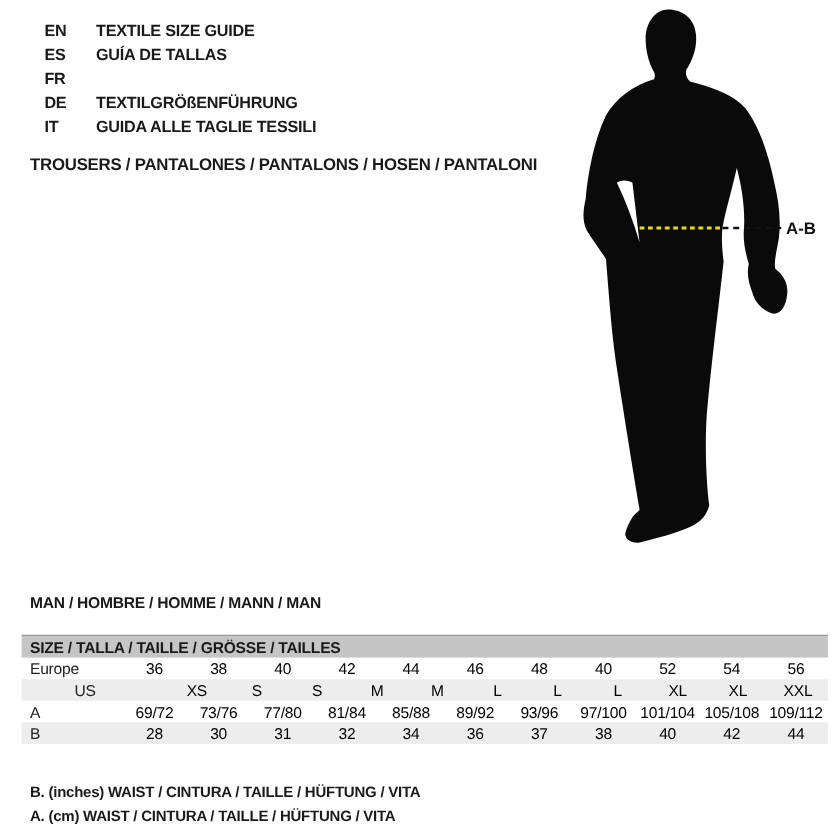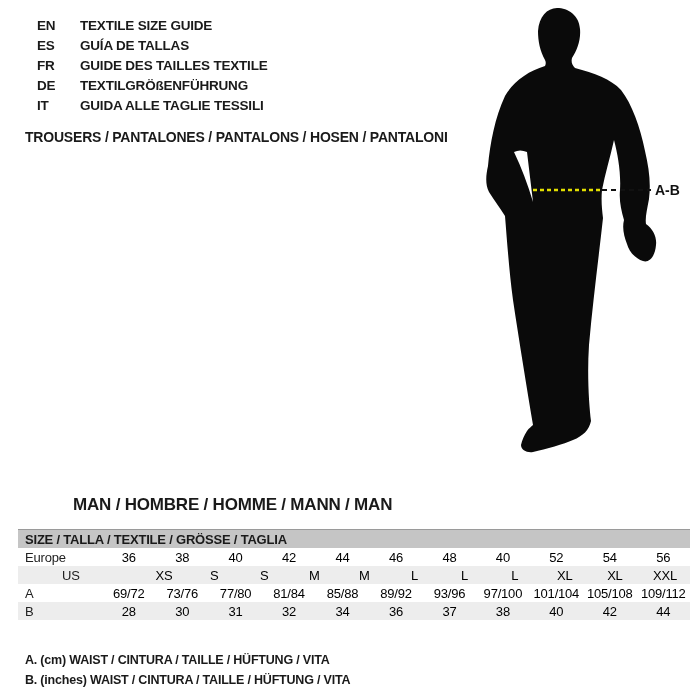--- a/index.html
+++ b/index.html
@@ -27,21 +27,21 @@
     position:absolute;left:25px;top:129px;
     font-size:14px;font-weight:700;letter-spacing:-0.2px;white-space:nowrap;
   }
   
   .figure-wrap{
     position:absolute;left:430px;top:0;width:270px;height:480px;
   }
   
   .section-title{
     position:absolute;left:25px;top:495px;
-    font-size:17px;font-weight:700;letter-spacing:-0.2px;margin-left:48px;
+    font-size:13px;font-weight:700;letter-spacing:-0.2px;
   }
   
   .size-table{
     position:absolute;left:18px;top:529px;width:672px;
     font-size:13px;letter-spacing:-0.2px;
   }
   .tbl-header{
     height:19px;display:flex;align-items:center;
     border-top:1px solid #9a9a9a;
     box-sizing:border-box;
@@ -74,21 +74,20 @@
     <div class="lang-row">
       <span class="lang-code">EN</span>
       <span class="lang-label">TEXTILE SIZE GUIDE</span>
     </div>
     <div class="lang-row">
       <span class="lang-code">ES</span>
       <span class="lang-label">GUÍA DE TALLAS</span>
     </div>
     <div class="lang-row">
       <span class="lang-code">FR</span>
-      <span class="lang-label">GUIDE DES TAILLES TEXTILE</span>
     </div>
     <div class="lang-row">
       <span class="lang-code">DE</span>
       <span class="lang-label">TEXTILGRÖßENFÜHRUNG</span>
     </div>
     <div class="lang-row">
       <span class="lang-code">IT</span>
       <span class="lang-label">GUIDA ALLE TAGLIE TESSILI</span>
     </div>
   </div>
@@ -136,21 +135,21 @@
     <line x1="602" y1="190" x2="651" y2="190" stroke-width="2" stroke-dasharray="5 4" stroke="#111111"></line>
 
     <line x1="533" y1="190" x2="601" y2="190" stroke-width="2.5" stroke-dasharray="4 3" stroke="#e3e000"></line>
     <text x="655" y="195" font-size="14" font-weight="700" font-family="Liberation Sans, sans-serif" fill="#111">A-B</text>
   </svg>
 </div>
 
 <div class="section-title">MAN / HOMBRE / HOMME / MANN / MAN</div>
 
 <div class="size-table">
-  <div class="tbl-header" style="background: rgb(197, 197, 197);">SIZE / TALLA / TEXTILE / GRÖSSE / TAGLIA</div>
+  <div class="tbl-header" style="background: rgb(197, 197, 197);">SIZE / TALLA / TAILLE / GRÖSSE / TAILLES</div>
   <div id="tbl-body">
       <div class="tbl-row">
         <div class="tbl-label">Europe</div>
         <div class="tbl-cell">36</div>
         <div class="tbl-cell">38</div>
         <div class="tbl-cell">40</div>
         <div class="tbl-cell">42</div>
         <div class="tbl-cell">44</div>
         <div class="tbl-cell">46</div>
         <div class="tbl-cell">48</div>
@@ -198,15 +197,15 @@
         <div class="tbl-cell">37</div>
         <div class="tbl-cell">38</div>
         <div class="tbl-cell">40</div>
         <div class="tbl-cell">42</div>
         <div class="tbl-cell">44</div>
       </div>
     </div>
 </div>
 
 <div class="footnotes">
+    <div class="footnote-line">B. (inches) WAIST / CINTURA / TAILLE / HÜFTUNG / VITA</div>
     <div class="footnote-line">A. (cm) WAIST / CINTURA / TAILLE / HÜFTUNG / VITA</div>
-    <div class="footnote-line">B. (inches) WAIST / CINTURA / TAILLE / HÜFTUNG / VITA</div>
   </div>
 
 </body></html>

